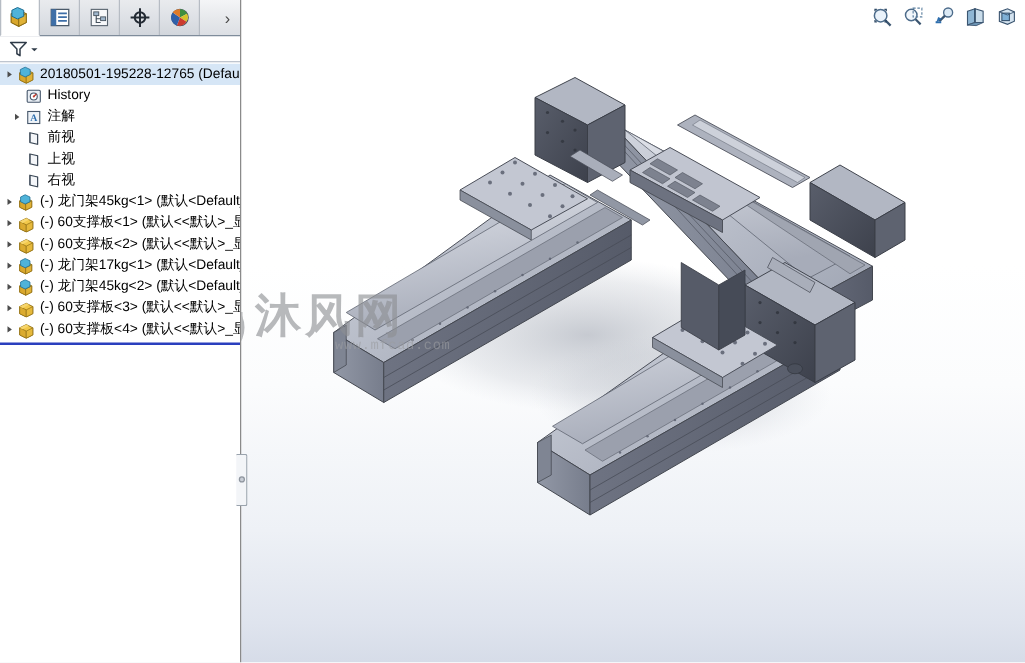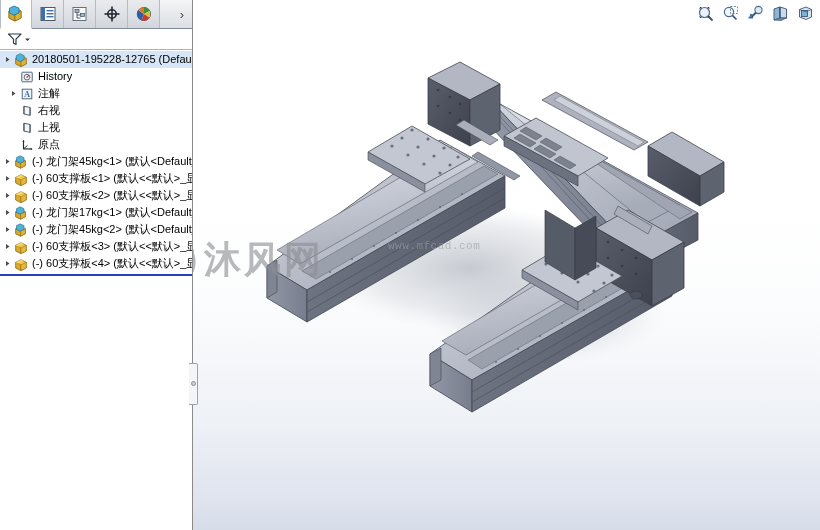--- a/index.html
+++ b/index.html
@@ -194,21 +194,21 @@
   }
   #watermark .wm-url {
     font-family: Liberation Mono, monospace;
     font-size: 11px;
     color: #9b9da1;
     letter-spacing: .5px;
     margin-left: 64px;
     margin-top: -4px;
     line-height: 18px;
   }
-  #watermark .wm-stack { display: flex; flex-direction: row; justify-content: center; }
+  #watermark .wm-stack { display: flex; flex-direction: column; justify-content: center; }
 
   
   #model { position:absolute; left:0; top:0; width:820px; height:530px; }
 </style>
 </head>
 <body>
 
 <div id="app">
 
   <div id="viewport">
@@ -586,58 +586,56 @@
         </span>
         <span class="tico">
           <svg width="14" height="14" viewBox="0 0 16 16">
             <rect x="2.5" y="2.5" width="11" height="11" fill="#eef3f8" stroke="#45566a" stroke-width="1"></rect>
             <text x="8" y="11.6" font-family="Liberation Serif, serif" font-size="9" fill="#2f6fae" text-anchor="middle" font-weight="bold">A</text>
           </svg>
         </span>
         <span class="tlabel">注解</span>
       </div>
 
-
       <div class="tnode ind1">
         <span class="arrow empty"></span>
         <span class="tico">
           <svg width="14" height="14" viewBox="0 0 16 16">
             <path d="M4.5 2.5 L11.5 4 L11.5 13 L4.5 11.5 Z" fill="#f4f6f9" stroke="#3d4a58" stroke-width="1"></path>
             <line x1="4.5" y1="2.5" x2="4.5" y2="11.5" stroke="#3d4a58" stroke-width="1"></line>
             <line x1="11.5" y1="4" x2="11.5" y2="13" stroke="#3d4a58" stroke-width="1"></line>
           </svg>
         </span>
-        <span class="tlabel">右视</span>
+        <span class="tlabel">前视</span>
       </div>
 
       <div class="tnode ind1">
         <span class="arrow empty"></span>
         <span class="tico">
           <svg width="14" height="14" viewBox="0 0 16 16">
             <path d="M4.5 2.5 L11.5 4 L11.5 13 L4.5 11.5 Z" fill="#f4f6f9" stroke="#3d4a58" stroke-width="1"></path>
             <line x1="4.5" y1="2.5" x2="4.5" y2="11.5" stroke="#3d4a58" stroke-width="1"></line>
             <line x1="11.5" y1="4" x2="11.5" y2="13" stroke="#3d4a58" stroke-width="1"></line>
           </svg>
         </span>
         <span class="tlabel">上视</span>
       </div>
 
       <div class="tnode ind1">
         <span class="arrow empty"></span>
         <span class="tico">
           <svg width="14" height="14" viewBox="0 0 16 16">
-            <line x1="4" y1="3" x2="4" y2="12.5" stroke="#23272e" stroke-width="1.3"></line>
-            <line x1="4" y1="12.5" x2="13.5" y2="12.5" stroke="#23272e" stroke-width="1.3"></line>
-            <line x1="4" y1="12.5" x2="8.5" y2="8.5" stroke="#23272e" stroke-width="1.1"></line>
-            <path d="M4 2 L2.8 4.4 L5.2 4.4 Z" fill="#23272e"></path>
-            <path d="M14.6 12.5 L12.2 11.3 L12.2 13.7 Z" fill="#23272e"></path>
-          </svg>
-        </span>
-        <span class="tlabel">原点</span>
-      </div>
+            <path d="M4.5 2.5 L11.5 4 L11.5 13 L4.5 11.5 Z" fill="#f4f6f9" stroke="#3d4a58" stroke-width="1"></path>
+            <line x1="4.5" y1="2.5" x2="4.5" y2="11.5" stroke="#3d4a58" stroke-width="1"></line>
+            <line x1="11.5" y1="4" x2="11.5" y2="13" stroke="#3d4a58" stroke-width="1"></line>
+          </svg>
+        </span>
+        <span class="tlabel">右视</span>
+      </div>
+
 
       <div class="tnode ind0">
         <span class="arrow">
           <svg width="7" height="7" viewBox="0 0 7 7">
               <path d="M2 1 L5.5 3.5 L2 6 Z" fill="#4c4c4c"></path>
             </svg>
         </span>
         <span class="tico">
           <svg width="14" height="14" viewBox="0 0 16 16">
             <polygon points="2,6.5 7.5,3.8 13,6.5 13,12.3 7.5,15 2,12.3" fill="#f0c040" stroke="#8a6a12" stroke-width="0.8"></polygon>

